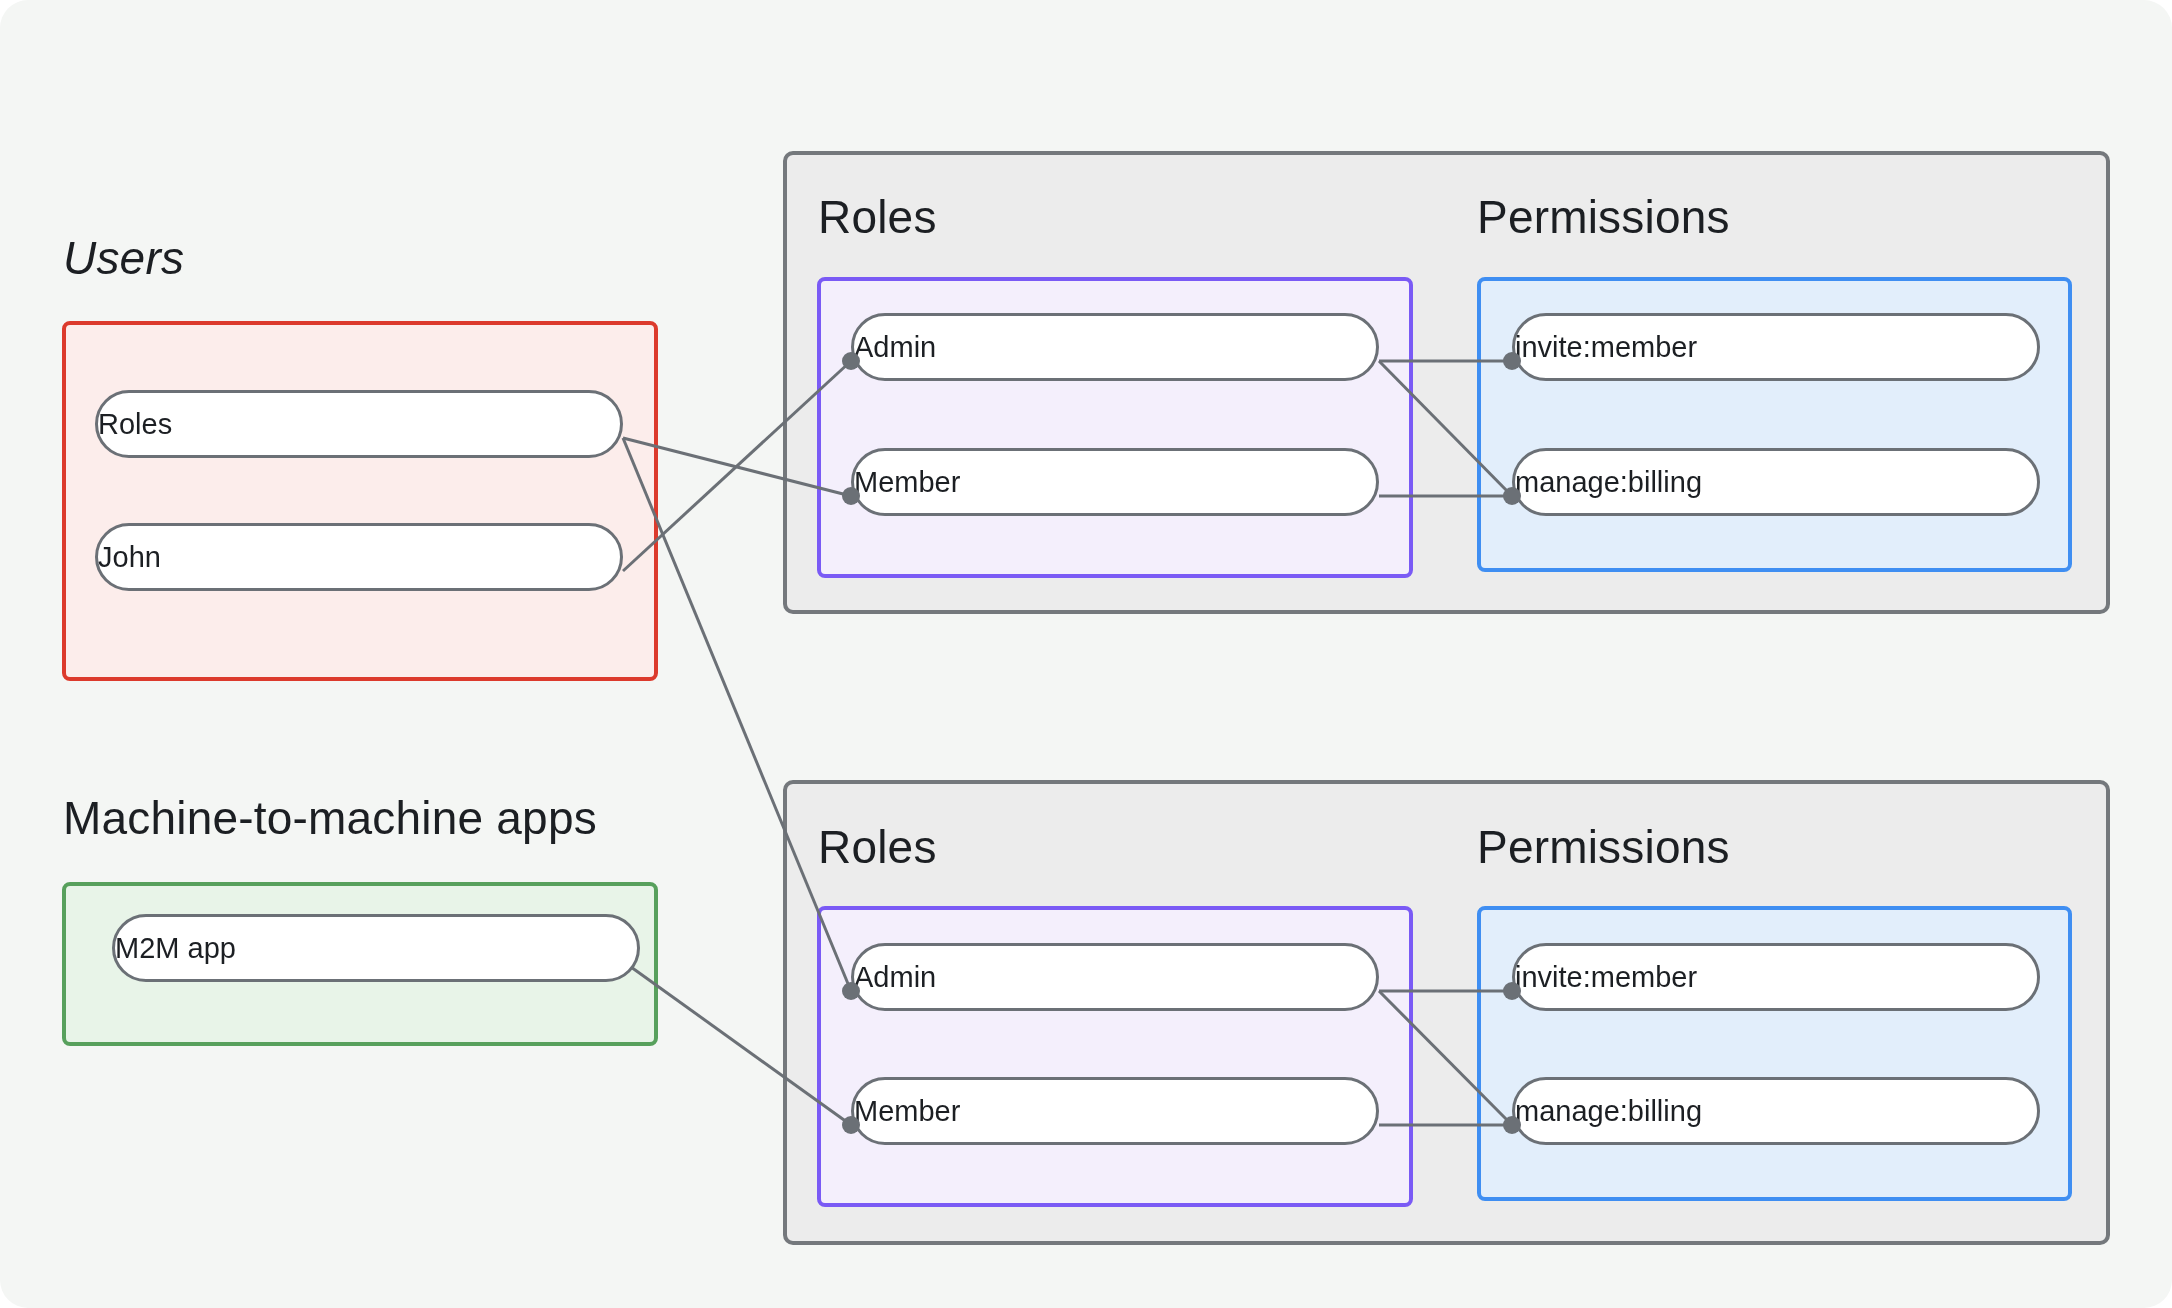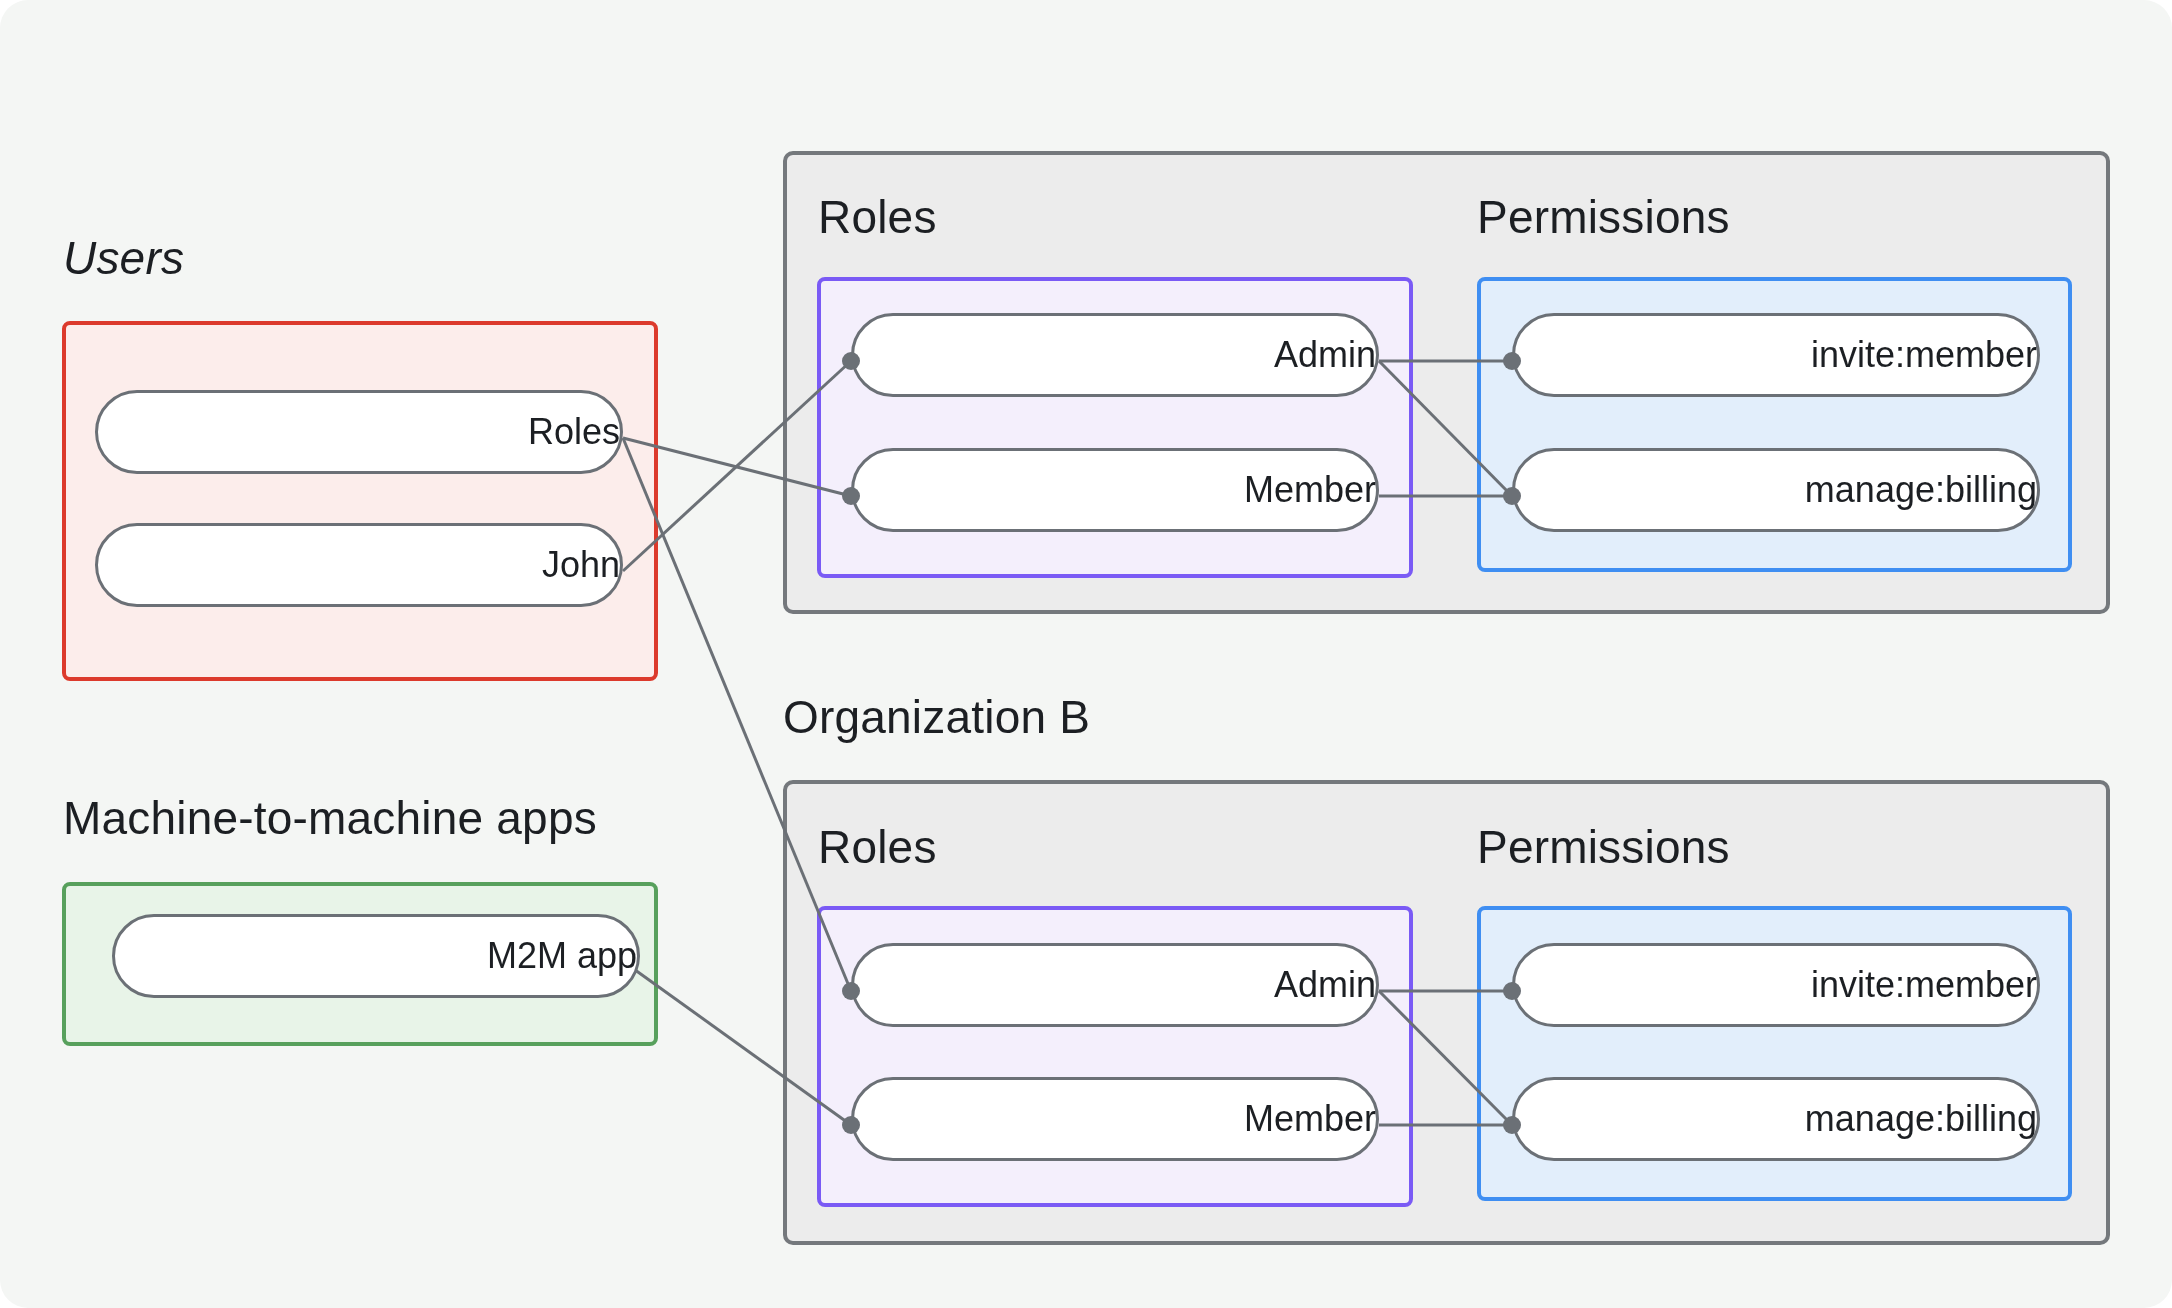--- a/index.html
+++ b/index.html
@@ -20,24 +20,24 @@
   .org-box{background:var(--org-fill);border:4px solid var(--org-border);border-radius:10px;}
   .roles-box{background:var(--roles-fill);border:4px solid var(--roles-border);border-radius:8px;}
   .perms-box{background:var(--permissions-fill);border:4px solid var(--permissions-border);border-radius:8px;}
   .users-box{background:var(--users-fill);border:4px solid var(--users-border);border-radius:8px;}
   .m2m-box{background:var(--m2m-fill);border:4px solid var(--m2m-border);border-radius:8px;}
   .label{
     position:absolute;font-size:46px;font-weight:500;line-height:1;
     letter-spacing:0.2px;color:var(--text);white-space:nowrap;
   }
   .pill{
-    position:absolute;box-sizing:border-box;width:528px;height:84px;
+    position:absolute;box-sizing:border-box;width:528px;height:68px;
     background:var(--pill-fill);border:3px solid var(--pill-border);border-radius:48px;
-    display:flex;align-items:center;justify-content:flex-end;
-    font-size:36px;color:var(--text);white-space:nowrap;
+    display:flex;align-items:center;justify-content:flex-start;
+    font-size:29px;color:var(--text);white-space:nowrap;
   }
   svg.layer{position:absolute;left:0;top:0;pointer-events:none;}
   svg.layer line{stroke:var(--connector);stroke-width:3;}
   svg.layer circle{fill:var(--connector);}
 </style>
 </head>
 <body>
 
 <div class="canvas">
 
@@ -51,21 +51,20 @@
   <div class="box org-box" style="left:783px;top:780px;width:1327px;height:465px;"></div>
   <div class="box roles-box" style="left:817px;top:906px;width:596px;height:301px;"></div>
   <div class="box perms-box" style="left:1477px;top:906px;width:595px;height:295px;"></div>
 
   <div class="label" style="left:63px;top:235px;font-style:italic;">Users</div>
   <div class="label" style="left:63px;top:795px;">Machine-to-machine apps</div>
 
   <div class="label" style="left:818px;top:194px;">Roles</div>
   <div class="label" style="left:1477px;top:194px;">Permissions</div>
 
-  <div class="label" style="left:783px;top:694px;">Organization B</div>
   <div class="label" style="left:818px;top:824px;">Roles</div>
   <div class="label" style="left:1477px;top:824px;">Permissions</div>
 
   <svg class="layer" width="2172" height="1308" viewBox="0 0 2172 1308">
     <line x1="623" y1="438" x2="851" y2="496"></line>
     <line x1="623" y1="571" x2="851" y2="361"></line>
     <line x1="623" y1="438" x2="851" y2="991"></line>
     <line x1="624" y1="962" x2="851" y2="1125"></line>
     <line x1="1379" y1="361" x2="1512" y2="361"></line>
     <line x1="1379" y1="361" x2="1512" y2="496"></line>

